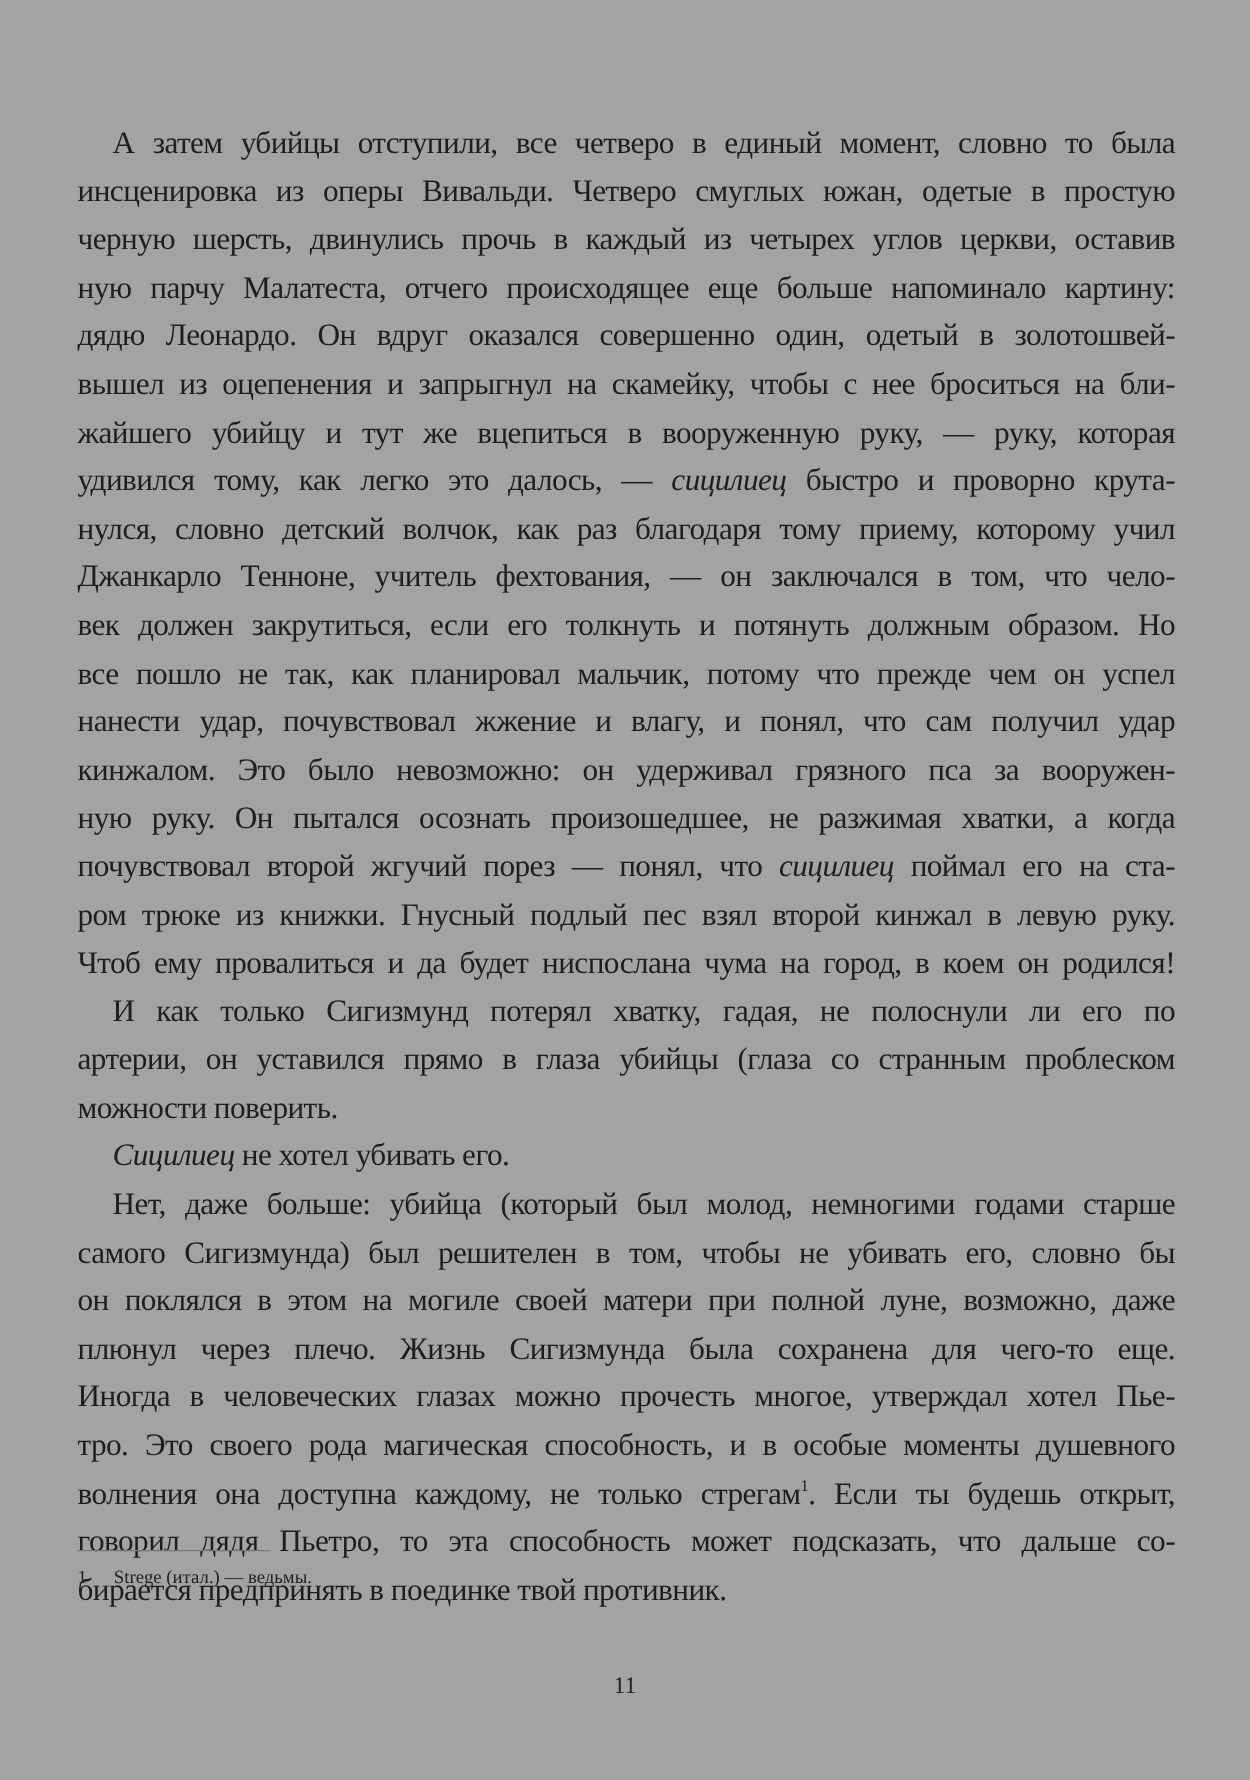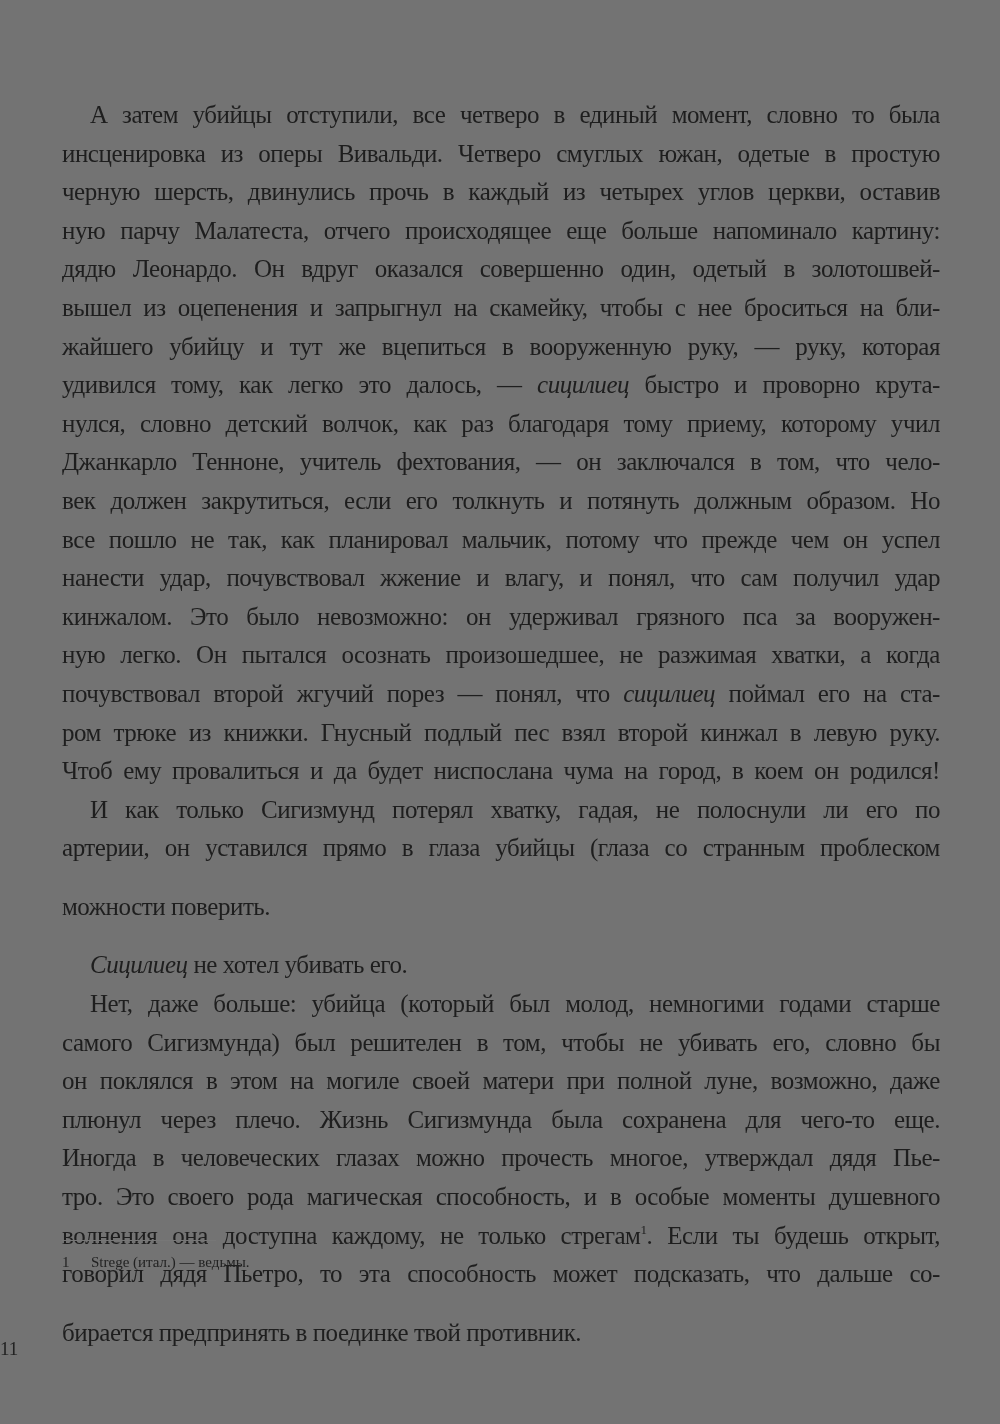--- a/index.html
+++ b/index.html
@@ -1,37 +1,37 @@
 <!DOCTYPE html>
 <html><head>
 <meta charset="utf-8">
 <style>
   html, body { margin: 0; padding: 0; background: #ffffff; }
   body { width: 1000px; height: 1424px; position: relative; overflow: hidden; }
-  .page { position: absolute; left: 0; top: 0; width: 1000px; height: 1424px; background: #737373; }
+  .page { position: absolute; left: 0; top: 0; width: 1000px; height: 1424px; background: #a3a3a3; }
   .body-text {
     position: absolute; left: 62px; top: 96px; width: 878px;
     font-family: "Liberation Serif", "DejaVu Serif", serif;
     font-size: 25px; line-height: 38.6px; color: #1e1e1e;
     letter-spacing: -0.45px;
   }
   .line { display: block; white-space: nowrap; text-align: justify; text-align-last: justify; height: 38.6px; }
-  .line.last { text-align-last: left; margin-top: 20px; }
+  .line.last { text-align-last: left; }
   .indent { padding-left: 28px; }
   .it { font-style: italic; }
   sup { font-size: 13px; vertical-align: 10px; line-height: 0; }
   .fn-rule { position: absolute; left: 62px; top: 1240px; width: 154px; height: 1px; background: #777; }
   .footnote {
     position: absolute; left: 62px; top: 1254px;
     font-family: "Liberation Serif", "DejaVu Serif", serif;
     font-size: 15px; color: #222;
   }
   .footnote .num { display: inline-block; width: 29px; }
   .page-number {
-    position: absolute; left: 0; width: 1000px; top: 1338px; 
+    position: absolute; left: 0; width: 1000px; top: 1338px; text-align: center;
     font-family: "Liberation Serif", "DejaVu Serif", serif; font-size: 19px; color: #222;
   }
 </style>
 </head>
 <body>
 
 <div class="page">
   <div class="body-text" id="body-text">
       <span class="line indent">А затем убийцы отступили, все четверо в единый момент, словно то была</span>
       <span class="line">инсценировка из оперы Вивальди. Четверо смуглых южан, одетые в простую</span>
@@ -40,33 +40,33 @@
       <span class="line">дядю Леонардо. Он вдруг оказался совершенно один, одетый в золотошвей-</span>
       <span class="line">вышел из оцепенения и запрыгнул на скамейку, чтобы с нее броситься на бли-</span>
       <span class="line">жайшего убийцу и тут же вцепиться в вооруженную руку, — руку, которая</span>
       <span class="line"><span>удивился тому, как легко это далось, — </span><span class="it">сицилиец</span><span> быстро и проворно крута-</span></span>
       <span class="line">нулся, словно детский волчок, как раз благодаря тому приему, которому учил</span>
       <span class="line">Джанкарло Тенноне, учитель фехтования, — он заключался в том, что чело-</span>
       <span class="line">век должен закрутиться, если его толкнуть и потянуть должным образом. Но</span>
       <span class="line">все пошло не так, как планировал мальчик, потому что прежде чем он успел</span>
       <span class="line">нанести удар, почувствовал жжение и влагу, и понял, что сам получил удар</span>
       <span class="line">кинжалом. Это было невозможно: он удерживал грязного пса за вооружен-</span>
-      <span class="line">ную легко. Он пытался осознать произошедшее, не разжимая хватки, а когда</span>
+      <span class="line">ную руку. Он пытался осознать произошедшее, не разжимая хватки, а когда</span>
       <span class="line"><span>почувствовал второй жгучий порез — понял, что </span><span class="it">сицилиец</span><span> поймал его на ста-</span></span>
       <span class="line">ром трюке из книжки. Гнусный подлый пес взял второй кинжал в левую руку.</span>
       <span class="line">Чтоб ему провалиться и да будет ниспослана чума на город, в коем он родился!</span>
       <span class="line indent">И как только Сигизмунд потерял хватку, гадая, не полоснули ли его по</span>
       <span class="line">артерии, он уставился прямо в глаза убийцы (глаза со странным проблеском</span>
       <span class="line last">можности поверить.</span>
       <span class="line indent last"><span></span><span class="it">Сицилиец</span><span> не хотел убивать его.</span></span>
       <span class="line indent">Нет, даже больше: убийца (который был молод, немногими годами старше</span>
       <span class="line">самого Сигизмунда) был решителен в том, чтобы не убивать его, словно бы</span>
       <span class="line">он поклялся в этом на могиле своей матери при полной луне, возможно, даже</span>
       <span class="line">плюнул через плечо. Жизнь Сигизмунда была сохранена для чего-то еще.</span>
-      <span class="line">Иногда в человеческих глазах можно прочесть многое, утверждал дядя Пье-</span>
+      <span class="line">Иногда в человеческих глазах можно прочесть многое, утверждал хотел Пье-</span>
       <span class="line">тро. Это своего рода магическая способность, и в особые моменты душевного</span>
       <span class="line"><span>волнения она доступна каждому, не только стрегам</span><sup>1</sup><span>. Если ты будешь открыт,</span></span>
       <span class="line">говорил дядя Пьетро, то эта способность может подсказать, что дальше со-</span>
       <span class="line last">бирается предпринять в поединке твой противник.</span>
     </div>
   <div class="fn-rule"></div>
   <div class="footnote">
     <span class="num">1</span><span>Strege (итал.) — ведьмы.</span>
   </div>
   <div class="page-number">11</div>

